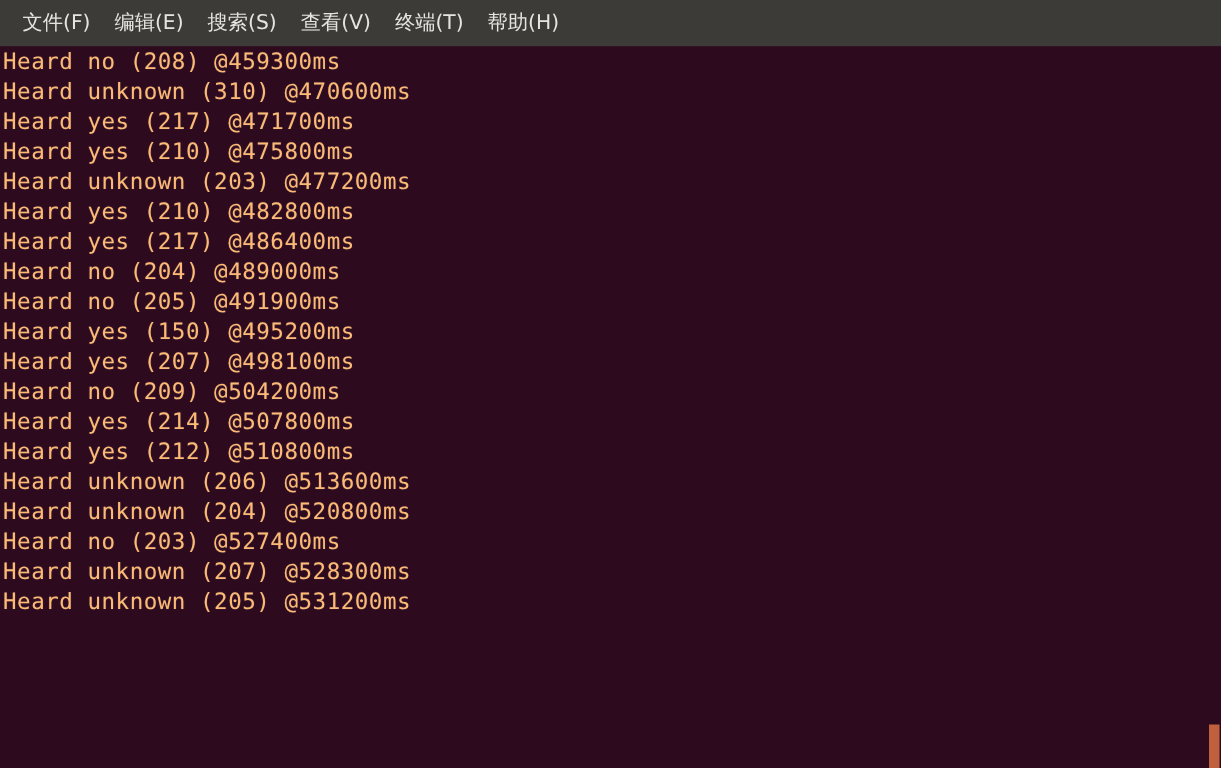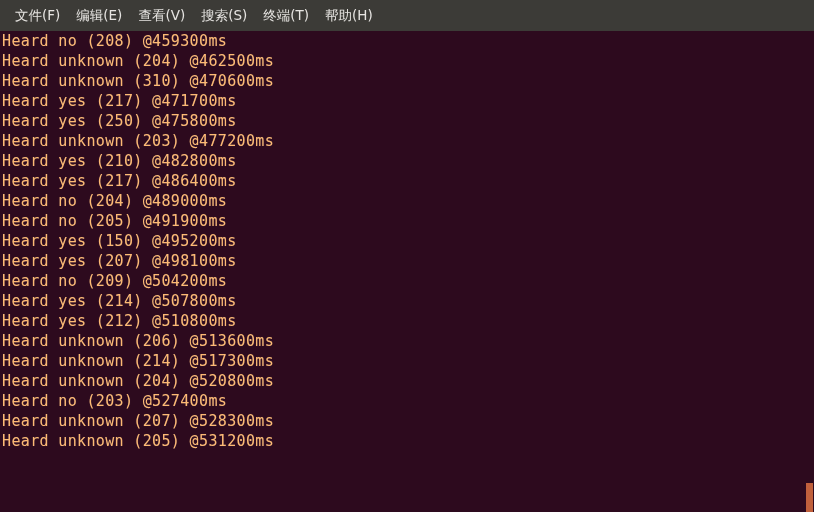--- a/index.html
+++ b/index.html
@@ -85,45 +85,43 @@
   }
 </style>
 </head>
 <body>
 
 <div id="app">
 
   <div id="menubar">
     <div class="menu-item">文件(F)</div>
     <div class="menu-item">编辑(E)</div>
+    <div class="menu-item">搜索(S)</div>
     <div class="menu-item">查看(V)</div>
-    <div class="menu-item">搜索(S)</div>
     <div class="menu-item">终端(T)</div>
     <div class="menu-item">帮助(H)</div>
   </div>
 
   <div id="terminal">
     <div id="term-text">
         <div class="term-line">Heard no (208) @459300ms</div>
-        <div class="term-line">Heard unknown (204) @462500ms</div>
         <div class="term-line">Heard unknown (310) @470600ms</div>
         <div class="term-line">Heard yes (217) @471700ms</div>
-        <div class="term-line">Heard yes (250) @475800ms</div>
+        <div class="term-line">Heard yes (210) @475800ms</div>
         <div class="term-line">Heard unknown (203) @477200ms</div>
         <div class="term-line">Heard yes (210) @482800ms</div>
         <div class="term-line">Heard yes (217) @486400ms</div>
         <div class="term-line">Heard no (204) @489000ms</div>
         <div class="term-line">Heard no (205) @491900ms</div>
         <div class="term-line">Heard yes (150) @495200ms</div>
         <div class="term-line">Heard yes (207) @498100ms</div>
         <div class="term-line">Heard no (209) @504200ms</div>
         <div class="term-line">Heard yes (214) @507800ms</div>
         <div class="term-line">Heard yes (212) @510800ms</div>
         <div class="term-line">Heard unknown (206) @513600ms</div>
-        <div class="term-line">Heard unknown (214) @517300ms</div>
         <div class="term-line">Heard unknown (204) @520800ms</div>
         <div class="term-line">Heard no (203) @527400ms</div>
         <div class="term-line">Heard unknown (207) @528300ms</div>
         <div class="term-line">Heard unknown (205) @531200ms</div>
       </div>
   </div>
 
   <div id="scrollbar-track">
     <div id="scrollbar-thumb"></div>
   </div>

